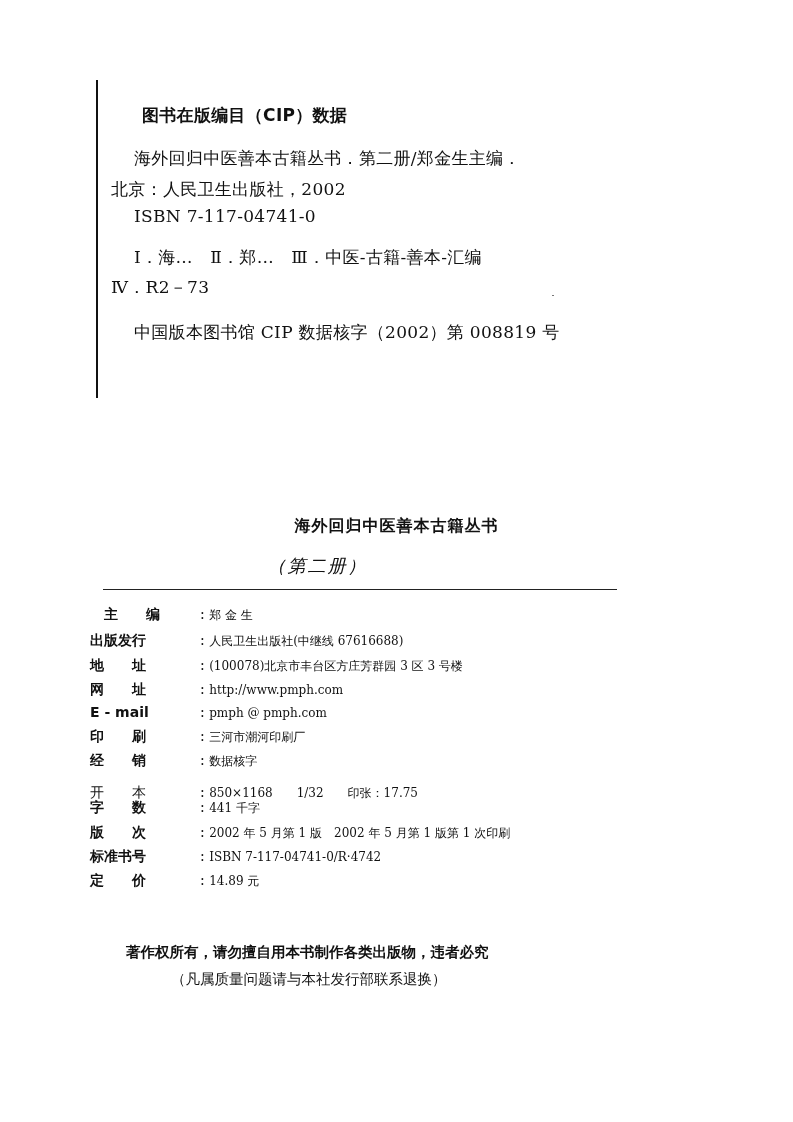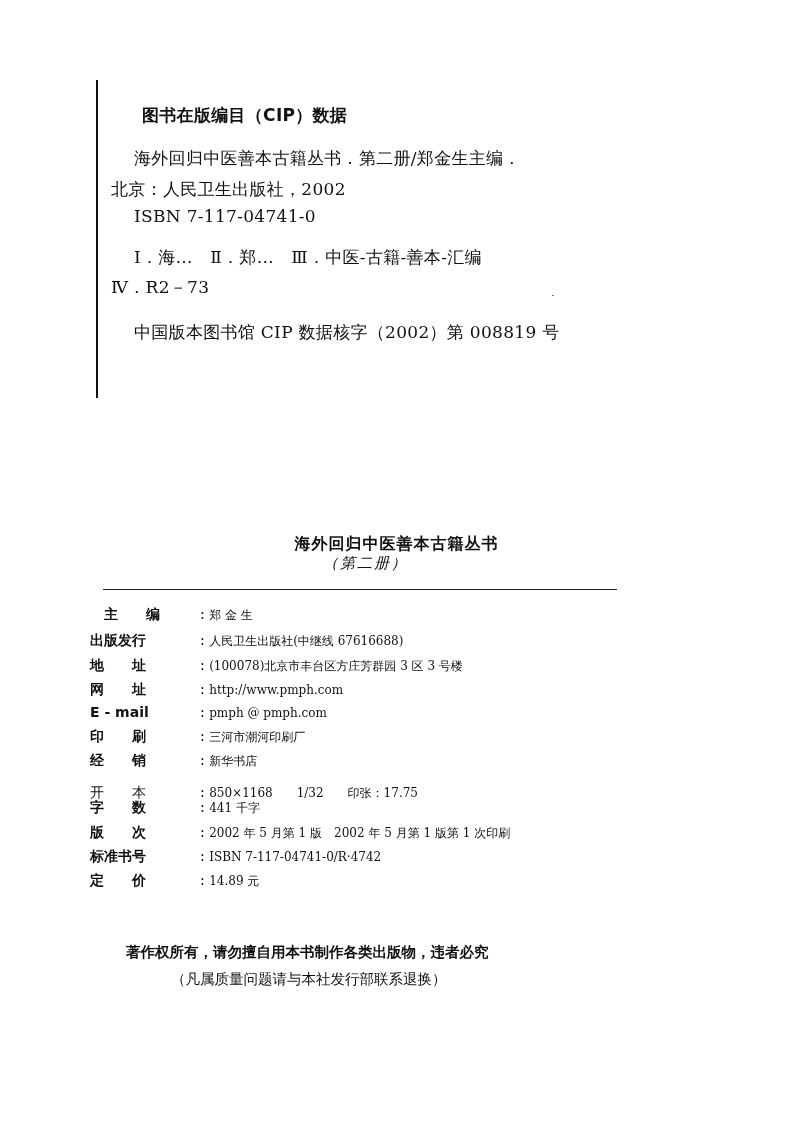--- a/index.html
+++ b/index.html
@@ -10,26 +10,26 @@
   }
   .vline {
     position: absolute; left: 96px; top: 80px; width: 2px; height: 318px;
     background: #111;
   }
   .cip { position: absolute; left: 0; top: 0; }
   .cip .line { position: absolute; white-space: nowrap; font-size: 17px; letter-spacing: 0.3px; }
   .cip .title { font-family: "DejaVu Sans", sans-serif; font-weight: bold; font-size: 17px; }
 
   .book-title {
-    position: absolute; left: 0; width: 793px; top: 534px; text-align: center;
+    position: absolute; left: 0; width: 793px; top: 516px; text-align: center;
     font-family: "DejaVu Sans", sans-serif; font-weight: bold; font-size: 16px; letter-spacing: 1px;
   }
   .volume {
     position: absolute; left: 0; width: 635px; top: 554px; text-align: center;
-    font-size: 15px; font-style: italic; letter-spacing: 2px; margin-left: 48px;
+    font-size: 18px; font-style: italic; letter-spacing: 2px;
   }
   .divider {
     position: absolute; left: 103px; top: 589px; width: 514px; height: 1px; background: #222;
   }
   .info { position: absolute; left: 104px; top: 603px; }
   .row { position: absolute; white-space: nowrap; font-size: 14px; height: 22px; line-height: 22px; }
   .row .k {
     display: inline-block; width: 96px; font-family: "DejaVu Sans", sans-serif; font-weight: bold; font-size: 14px;
   }
   .row .v { font-size: 12px; }
@@ -83,21 +83,21 @@
   <div class="row" style="left:-14px; top:98px;">
     <span class="k" style="width:110px;">E - mail</span><span class="sep">:</span>
     <span class="v">pmph @ pmph.com</span>
   </div>
   <div class="row" style="left:-14px; top:122px;">
     <span class="k" style="width:110px;">印　　刷</span><span class="sep">:</span>
     <span class="v">三河市潮河印刷厂</span>
   </div>
   <div class="row" style="left:-14px; top:146px;">
     <span class="k" style="width:110px;">经　　销</span><span class="sep">:</span>
-    <span class="v">新华书店</span>
+    <span class="v">数据核字</span>
   </div>
   <div class="row" style="left:-14px; top:170px;">
     <span class="k" style="width:110px; font-weight:normal;margin-top:8px;">开　　本</span><span class="sep">:</span>
     <span class="v">850×1168　　1/32　　印张：17.75</span>
   </div>
   <div class="row" style="left:-14px; top:193px;">
     <span class="k" style="width:110px;">字　　数</span><span class="sep">:</span>
     <span class="v">441 千字</span>
   </div>
   <div class="row" style="left:-14px; top:218px;">

